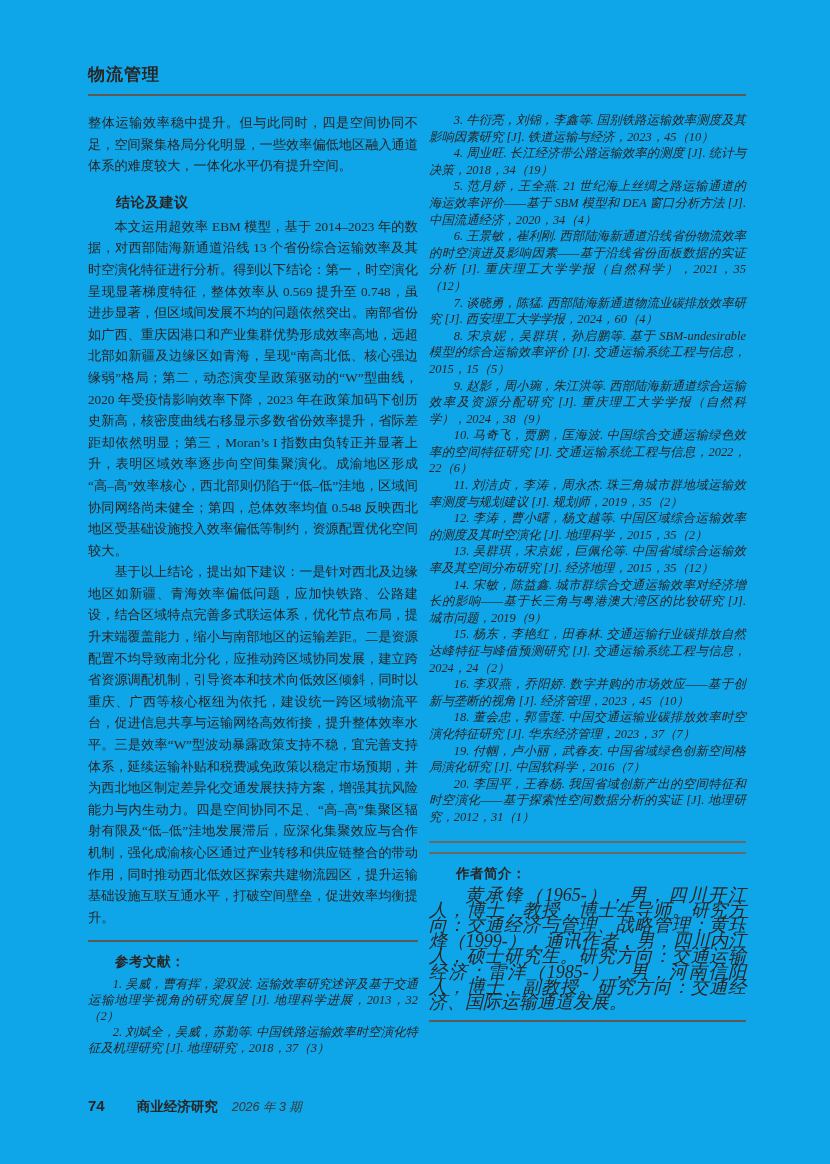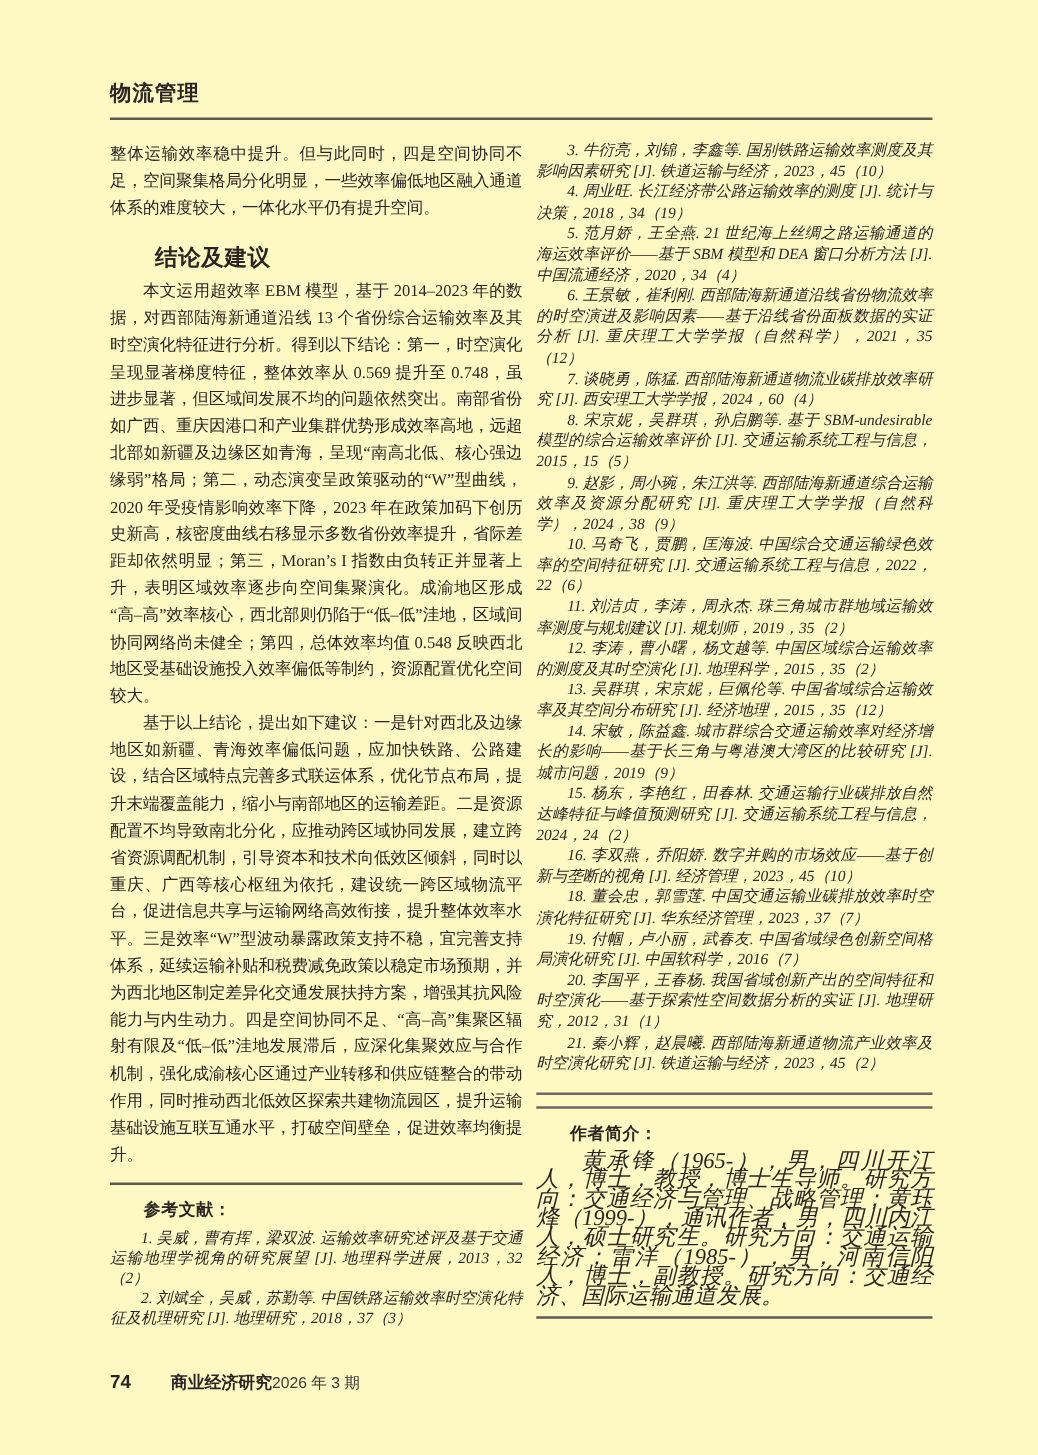--- a/index.html
+++ b/index.html
@@ -1,20 +1,20 @@
 <!DOCTYPE html>
 <html lang="zh"><head>
 <meta charset="utf-8">
 <style>
   html,body { margin:0; padding:0; background:#e8e8e8; }
   .page {
     position:relative;
     width:830px; height:1164px;
     margin:0 auto;
-    background:#fef9c3;
+    background:#0ea5e9;
     overflow:hidden;
     font-family:"Liberation Serif","DejaVu Serif",serif;
     color:#2a2522;
   }
   
   .header-title {
     position:absolute; left:88px; top:63px;
     font-family:"Liberation Sans","DejaVu Sans",sans-serif;
     font-weight:bold; font-size:17px; letter-spacing:1px;
     color:#2a2522;
@@ -30,21 +30,21 @@
   p.body {
     margin:0; font-size:13.2px; line-height:21.6px;
     text-align:justify; color:#2a2522;
   }
   .indent { text-indent:2em; }
   .continuation { margin-top:5px; }
 
   h2.section-heading {
     margin:17px 0 4px 0; text-indent:2em;
     font-family:Liberation Sans, sans-serif;
-    font-weight:bold; font-size:18px; letter-spacing:0.5px;
+    font-weight:bold; font-size:14px; letter-spacing:0.5px;
     color:#2a2522;
   }
   h3.sub-heading {
     margin:11px 0 5px 0; text-indent:2em;
     font-family:"Liberation Sans","DejaVu Sans",sans-serif;
     font-weight:bold; font-size:13.5px; letter-spacing:0.5px;
     color:#2a2522;
   }
   .rule {
     height:2px; background:#5e5955; margin-top:12px;
@@ -67,21 +67,21 @@
   .author-bottom-rule { height:2px; background:#5e5955; margin-top:9px; }
 
   
   .footer {
     position:absolute; left:88px; top:1097px;
     font-family:"Liberation Sans","DejaVu Sans",sans-serif;
     display:flex; align-items:baseline;text-align:right;
   }
   .page-number  { font-weight:bold; font-size:15px; color:#2a2522; }
   .journal-name { font-weight:bold; font-size:13.5px; margin-left:32px; color:#2a2522; }
-  .issue-label  { font-size:12.5px; color:#3b3733; }
+  .issue-label  { font-size:12.5px; margin-left:14px; color:#3b3733;font-style:italic; }
 </style>
 </head>
 <body>
 
 <div class="page">
 
   <div class="header-title">物流管理</div>
   <div class="header-rule"></div>
 
   <div class="col-left">
@@ -110,21 +110,20 @@
     <p class="ref">10. 马奇飞，贾鹏，匡海波. 中国综合交通运输绿色效率的空间特征研究 [J]. 交通运输系统工程与信息，2022，22（6）</p>
     <p class="ref">11. 刘洁贞，李涛，周永杰. 珠三角城市群地域运输效率测度与规划建议 [J]. 规划师，2019，35（2）</p>
     <p class="ref">12. 李涛，曹小曙，杨文越等. 中国区域综合运输效率的测度及其时空演化 [J]. 地理科学，2015，35（2）</p>
     <p class="ref">13. 吴群琪，宋京妮，巨佩伦等. 中国省域综合运输效率及其空间分布研究 [J]. 经济地理，2015，35（12）</p>
     <p class="ref">14. 宋敏，陈益鑫. 城市群综合交通运输效率对经济增长的影响——基于长三角与粤港澳大湾区的比较研究 [J]. 城市问题，2019（9）</p>
     <p class="ref">15. 杨东，李艳红，田春林. 交通运输行业碳排放自然达峰特征与峰值预测研究 [J]. 交通运输系统工程与信息，2024，24（2）</p>
     <p class="ref">16. 李双燕，乔阳娇. 数字并购的市场效应——基于创新与垄断的视角 [J]. 经济管理，2023，45（10）</p>
     <p class="ref">18. 董会忠，郭雪莲. 中国交通运输业碳排放效率时空演化特征研究 [J]. 华东经济管理，2023，37（7）</p>
     <p class="ref">19. 付帼，卢小丽，武春友. 中国省域绿色创新空间格局演化研究 [J]. 中国软科学，2016（7）</p>
     <p class="ref">20. 李国平，王春杨. 我国省域创新产出的空间特征和时空演化——基于探索性空间数据分析的实证 [J]. 地理研究，2012，31（1）</p>
-    <p class="ref">21. 秦小辉，赵晨曦. 西部陆海新通道物流产业效率及时空演化研究 [J]. 铁道运输与经济，2023，45（2）</p>
 
     <div class="double-rule"></div>
     <h3 class="sub-heading">作者简介：</h3>
     <p class="bio">黄承锋（1965-），男，四川开江人，博士，教授，博士生导师。研究方向：交通经济与管理、战略管理；黄珏烽（1999-），通讯作者，男，四川内江人，硕士研究生。研究方向：交通运输经济；雷洋（1985-），男，河南信阳人，博士，副教授。研究方向：交通经济、国际运输通道发展。</p>
     <div class="author-bottom-rule"></div>
   </div>
 
   <div class="footer">
     <span class="page-number">74</span>
     <span class="journal-name">商业经济研究</span>

